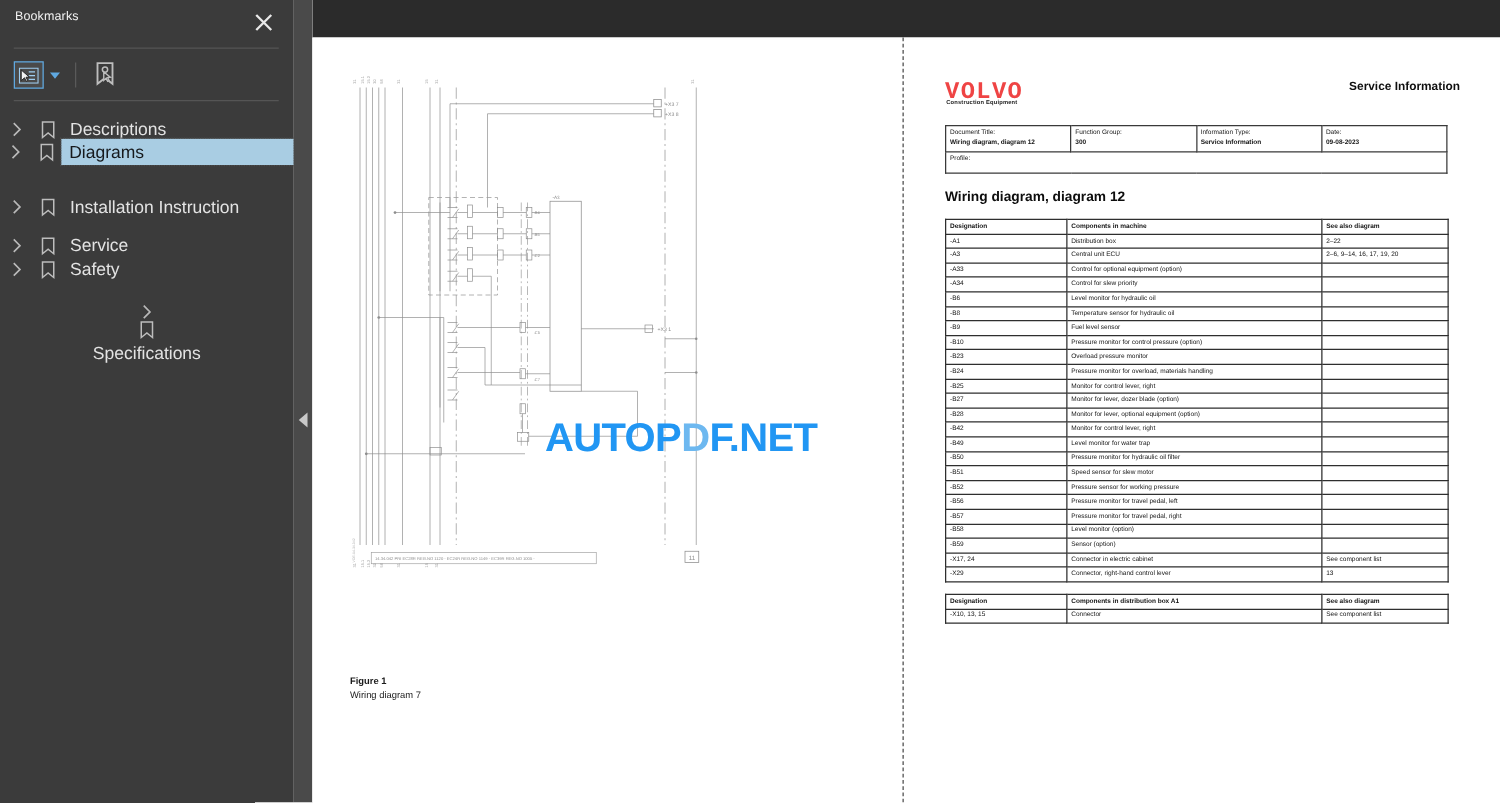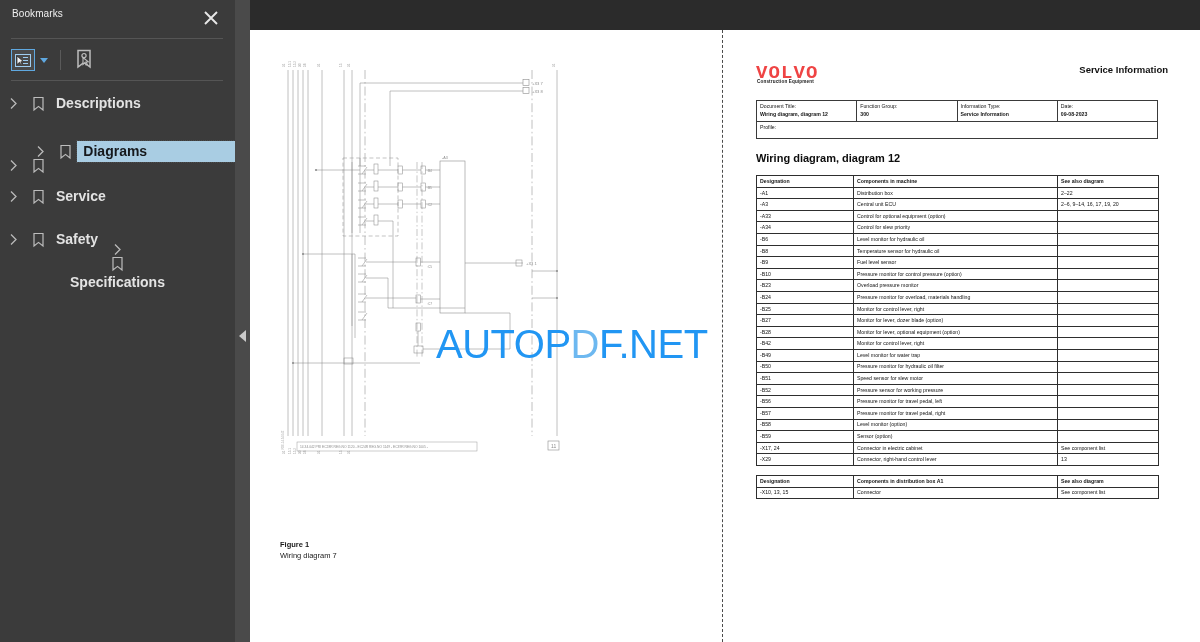--- a/index.html
+++ b/index.html
@@ -55,21 +55,21 @@
     border-right: 4px solid transparent;
     border-top: 5px solid #5fa8e0;
   }
   #tb-sep {
     width: 1px; height: 20px; background: #5a5a5a; margin: 0 12px;
   }
   #tb-newbm { width: 24px; height: 24px; }
 
   .bm-row {
     position: absolute; left: 0; width: 235px; height: 31px;
-    display: flex; align-items: center; cursor: pointer; font-weight: bold;
+    display: flex; align-items: center; cursor: pointer;
   }
   .bm-arrow {
     width: 26px; display: flex; align-items: center; justify-content: center;
     color: #b9b9b9; cursor: pointer;
   }
   .bm-ico { width: 24px; display: flex; align-items: center; justify-content: center; }
   .bm-label {
     font-size: 14px; color: #e3e3e3; padding: 2px 6px 3px 6px;
     white-space: nowrap;
   }
@@ -119,22 +119,22 @@
   #diagram-svg { display: block; }
   #figure-caption {
     position: absolute; left: 30px; top: 510px;
     font-size: 7.5px; color: #1a1a1a; line-height: 1.45;
   }
   #figure-caption .fig-no { font-weight: bold; display: block; }
   #figure-caption .fig-txt { display: block; }
 
   
   #watermark {
-    position: absolute; left: 186px; top: 292px;
-    font-size: 40px; font-weight: normal;
+    position: absolute; left: 186px; top: 302px;
+    font-size: 32px; font-weight: bold;
     letter-spacing: -0.5px;
     color: #2196f3;
     white-space: nowrap;
     font-family: "Liberation Sans", sans-serif;
     z-index: 5;
   }
   #watermark .wm-soft { color: #6db8f0; }
 
   
   #right-page {
@@ -246,21 +246,21 @@
               <path d="M2 1.5 L7 6.5 L2 11.5" stroke="#b9b9b9" stroke-width="1.3" fill="none"></path>
             </svg>
           </div>
           <div class="bm-ico">
             <svg width="13" height="16" viewBox="0 0 13 16">
               <path d="M2 1.5 H11 V14 L6.5 10.4 L2 14 Z" fill="none" stroke="#bdbdbd" stroke-width="1.2"></path>
             </svg>
           </div>
           <div class="bm-label">Descriptions</div>
         </div>
-        <div class="bm-row selected" style="top: 136px; margin-left: 28px;">
+        <div class="bm-row selected" style="top: 106px;">
           <div class="bm-arrow">
             <svg width="9" height="13" viewBox="0 0 9 13">
               <path d="M2 1.5 L7 6.5 L2 11.5" stroke="#b9b9b9" stroke-width="1.3" fill="none"></path>
             </svg>
           </div>
           <div class="bm-ico">
             <svg width="13" height="16" viewBox="0 0 13 16">
               <path d="M2 1.5 H11 V14 L6.5 10.4 L2 14 Z" fill="none" stroke="#bdbdbd" stroke-width="1.2"></path>
             </svg>
           </div>
@@ -270,35 +270,36 @@
           <div class="bm-arrow">
             <svg width="9" height="13" viewBox="0 0 9 13">
               <path d="M2 1.5 L7 6.5 L2 11.5" stroke="#b9b9b9" stroke-width="1.3" fill="none"></path>
             </svg>
           </div>
           <div class="bm-ico">
             <svg width="13" height="16" viewBox="0 0 13 16">
               <path d="M2 1.5 H11 V14 L6.5 10.4 L2 14 Z" fill="none" stroke="#bdbdbd" stroke-width="1.2"></path>
             </svg>
           </div>
+          <div class="bm-label">Installation Instruction</div>
         </div>
         <div class="bm-row" style="top: 181px;">
           <div class="bm-arrow">
             <svg width="9" height="13" viewBox="0 0 9 13">
               <path d="M2 1.5 L7 6.5 L2 11.5" stroke="#b9b9b9" stroke-width="1.3" fill="none"></path>
             </svg>
           </div>
           <div class="bm-ico">
             <svg width="13" height="16" viewBox="0 0 13 16">
               <path d="M2 1.5 H11 V14 L6.5 10.4 L2 14 Z" fill="none" stroke="#bdbdbd" stroke-width="1.2"></path>
             </svg>
           </div>
           <div class="bm-label">Service</div>
         </div>
-        <div class="bm-row" style="top: 224px; text-align: center;">
+        <div class="bm-row" style="top: 200px; text-align: center;">
           <div class="bm-arrow">
             <svg width="9" height="13" viewBox="0 0 9 13">
               <path d="M2 1.5 L7 6.5 L2 11.5" stroke="#b9b9b9" stroke-width="1.3" fill="none"></path>
             </svg>
           </div>
           <div class="bm-ico">
             <svg width="13" height="16" viewBox="0 0 13 16">
               <path d="M2 1.5 H11 V14 L6.5 10.4 L2 14 Z" fill="none" stroke="#bdbdbd" stroke-width="1.2"></path>
             </svg>
           </div>

